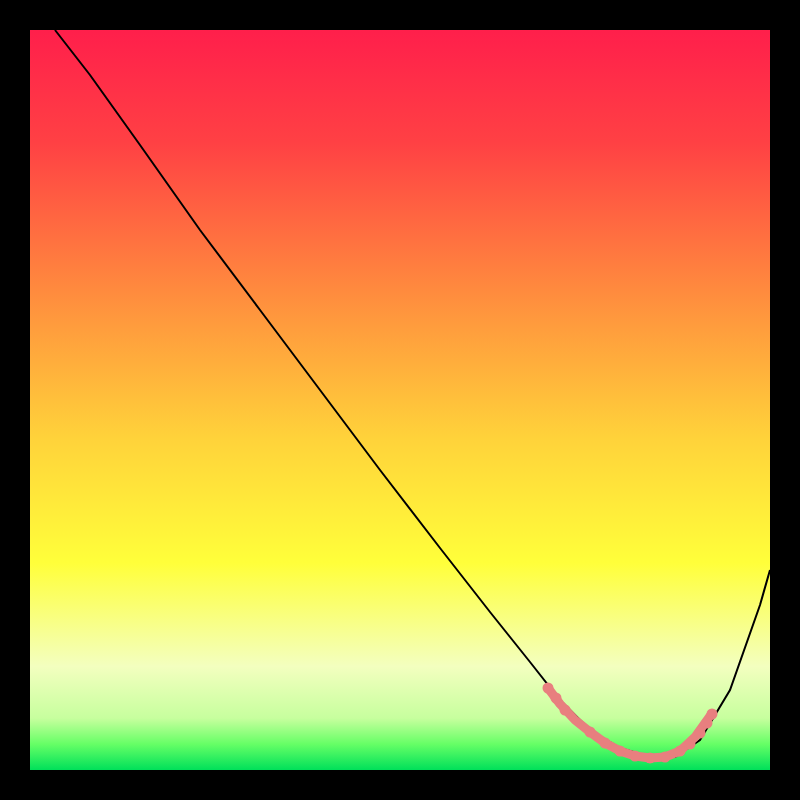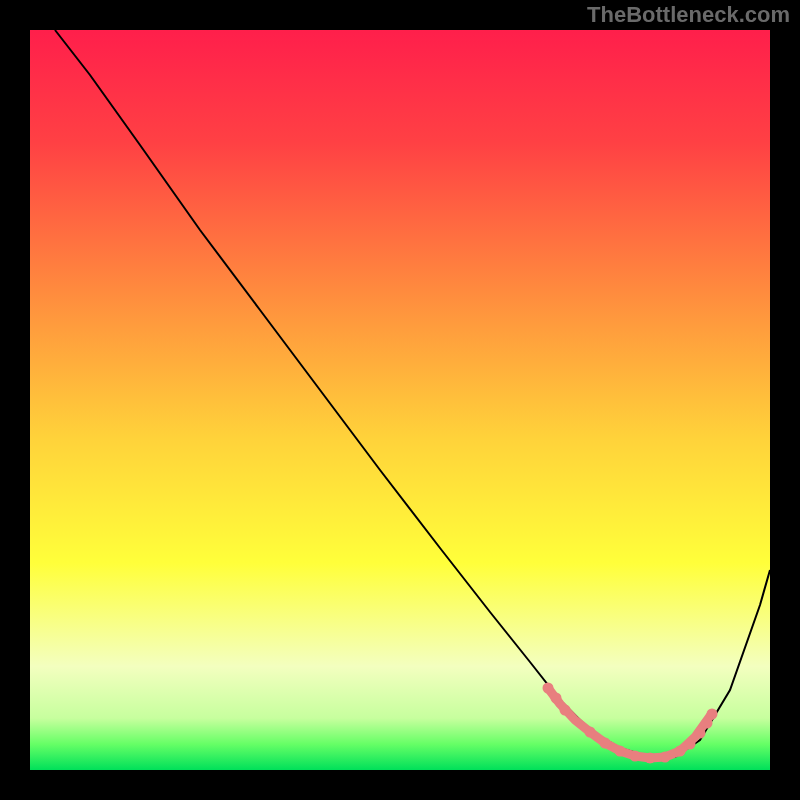--- a/index.html
+++ b/index.html
@@ -66,14 +66,13 @@
         <circle cx="650" cy="758" r="5.5" fill="#e87f7f"></circle>
         <circle cx="665" cy="757" r="5.5" fill="#e87f7f"></circle>
         <circle cx="680" cy="751" r="5.5" fill="#e87f7f"></circle>
         <circle cx="690" cy="744" r="5.5" fill="#e87f7f"></circle>
         <circle cx="700" cy="733" r="5.5" fill="#e87f7f"></circle>
         <circle cx="707" cy="723" r="5.5" fill="#e87f7f"></circle>
         <circle cx="712" cy="714" r="5.5" fill="#e87f7f"></circle>
       </g>
   </svg>
 
-  <div class="watermark">TheBottleneck.com</div>
 </div>
 
 </body></html>

